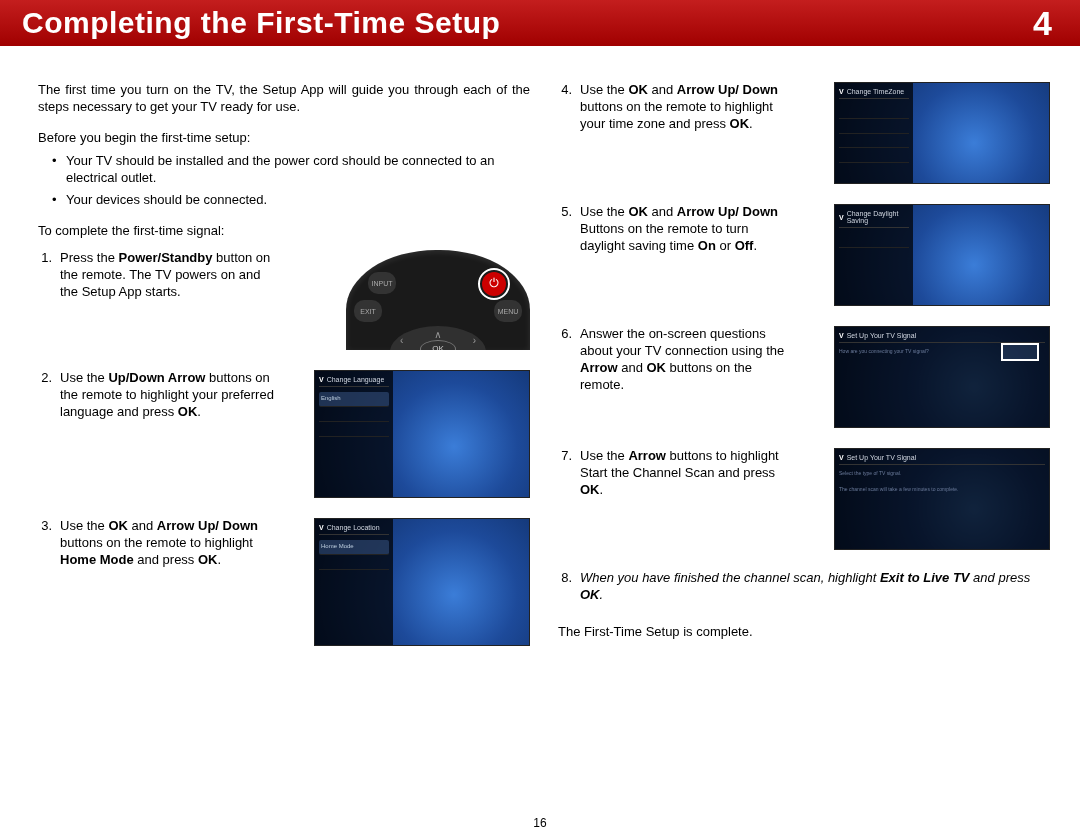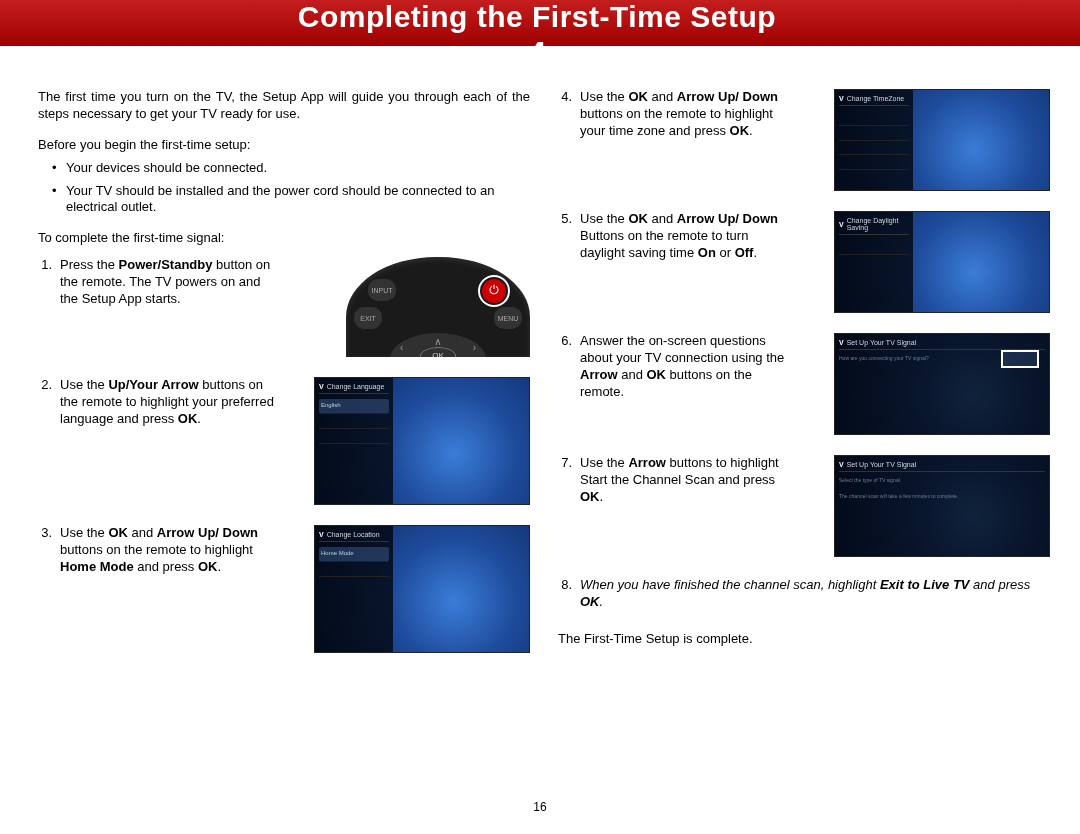--- a/index.html
+++ b/index.html
@@ -12,37 +12,35 @@
     color: #000;
     position: relative;
   }
   .header {
     height: 46px;
     background: linear-gradient(to bottom, #c41e1e 0%, #a00000 100%);
     display: flex;
     align-items: center;
     padding: 0 28px 0 22px;
     color: #fff;
-    flex-direction: column;
   }
   .header-title {
     font-size: 30px;
     font-weight: bold;
     flex: 1;
     letter-spacing: 0.5px;
   }
   .chapter-num {
     font-size: 34px;
     font-weight: bold;
   }
   .content {
     display: flex;
     padding: 36px 20px 0 38px;
     gap: 28px;
-    margin-top: 7px;
   }
   .col {
     width: 492px;
     font-size: 13px;
     line-height: 1.3;
   }
   .intro { margin-bottom: 14px; text-align: justify; }
   .lead { margin-bottom: 6px; }
   .bullets { list-style: none; margin-bottom: 14px; }
   .bullets li { padding-left: 28px; position: relative; margin-bottom: 6px; }
@@ -140,21 +138,21 @@
     top: 16px; right: 10px;
     width: 38px; height: 18px;
   }
   .tv-textblob {
     font-size: 5px; color: #6a7a9a; line-height: 1.2;
     margin-top: 3px;
   }
   .closing { margin-top: 16px; font-weight: normal; }
   .page-num {
     position: absolute;
-    bottom: 20px;
+    bottom: 4px;
     left: 50%;
     transform: translateX(-50%);
     font-size: 12px;
     text-align: right;
   }
 </style>
 </head>
 <body>
 
 <div class="header">
@@ -163,22 +161,22 @@
 </div>
 
 <div class="content">
 
   <div class="col">
 
     <p class="intro">The first time you turn on the TV, the Setup App will guide you through each of the steps necessary to get your TV ready for use.</p>
 
     <p class="lead">Before you begin the first-time setup:</p>
     <ul class="bullets">
+      <li>Your TV should be installed and the power cord should be connected to an electrical outlet.</li>
       <li>Your devices should be connected.</li>
-      <li>Your TV should be installed and the power cord should be connected to an electrical outlet.</li>
     </ul>
 
     <p class="lead" style="margin-bottom:10px">To complete the first-time signal:</p>
 
     <div class="step-row">
       <div class="step-num">1.</div>
       <div class="step-text">Press the <b>Power/Standby</b> button on the remote. The TV powers on and the Setup App starts.</div>
       <div class="step-img">
         <div class="remote">
           <div class="remote-btn r-input">INPUT</div>
@@ -190,21 +188,21 @@
             <span class="r-chev r-left">‹</span>
             <span class="r-chev r-right">›</span>
             <div class="r-ok">OK</div>
           </div>
         </div>
       </div>
     </div>
 
     <div class="step-row">
       <div class="step-num">2.</div>
-      <div class="step-text">Use the <b>Up/Your Arrow</b> buttons on the remote to highlight your preferred language and press <b>OK</b>.</div>
+      <div class="step-text">Use the <b>Up/Down Arrow</b> buttons on the remote to highlight your preferred language and press <b>OK</b>.</div>
       <div class="step-img">
         <div class="tv-screen">
           <div class="tv-panel">
             <div class="panel-title">
                 <span class="v">V</span>
                 <span>Change Language</span>
               </div>
             <div class="row hl">English</div>
             <div class="row">&nbsp;</div>
             <div class="row">&nbsp;</div>

